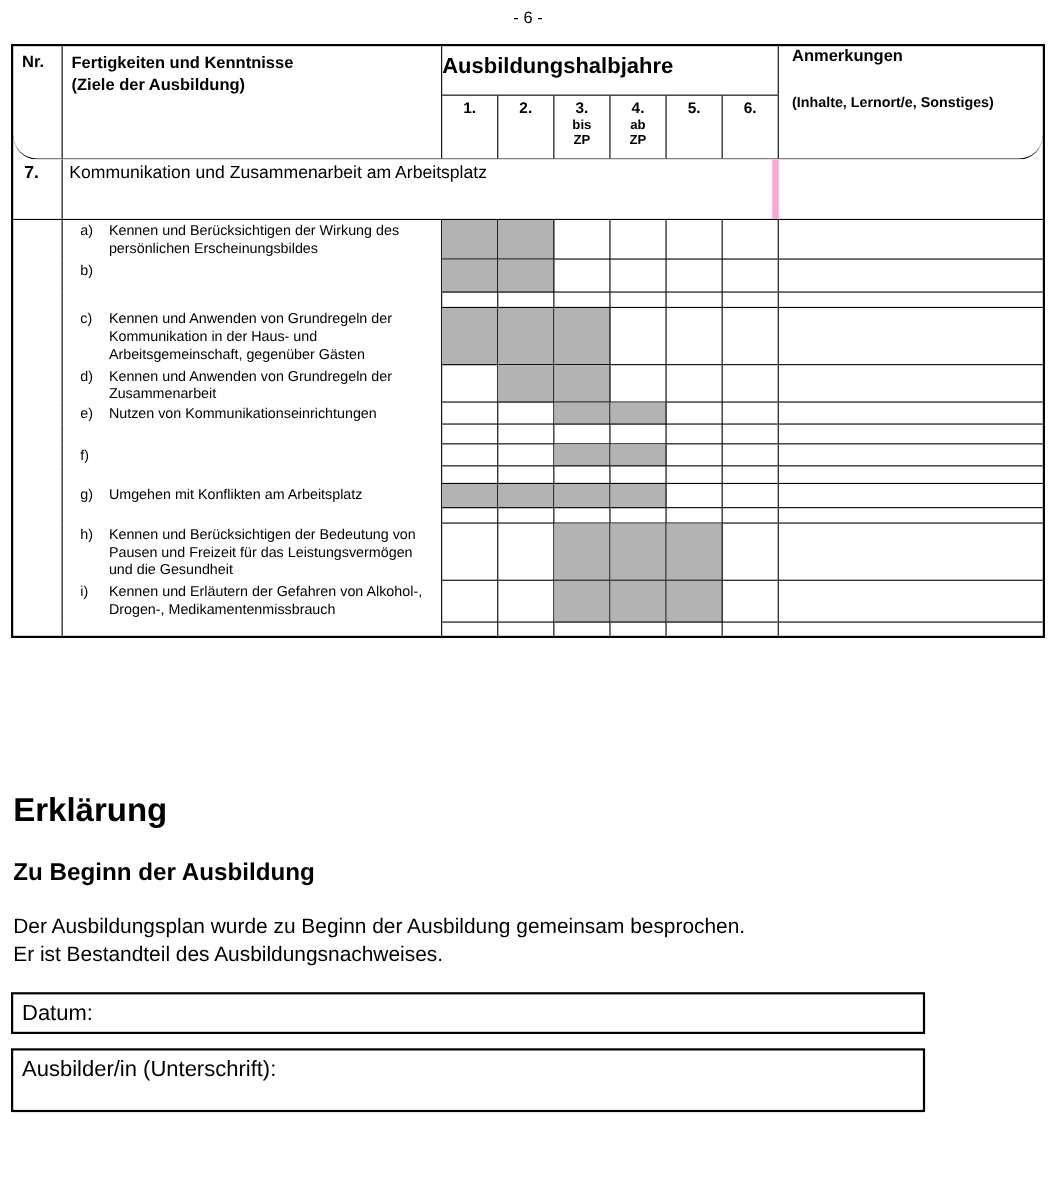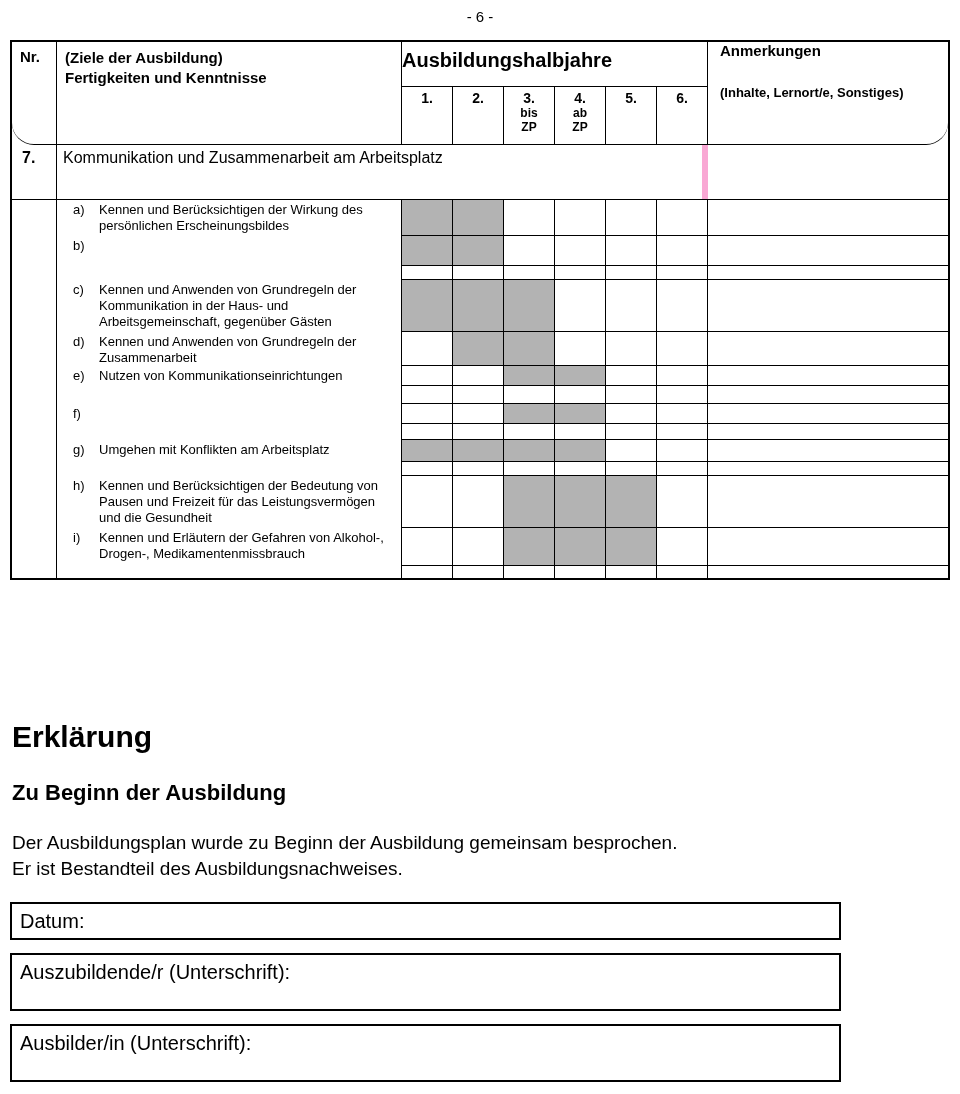--- a/index.html
+++ b/index.html
@@ -57,22 +57,22 @@
 
 <div class="page">
 
   <div class="page-number">- 6 -</div>
 
   <div class="main-table">
 
     <div class="thead">
       <div class="h-nr">Nr.</div>
       <div class="h-desc">
+        <div>Fertigkeiten und Kenntnisse</div>
         <div>(Ziele der Ausbildung)</div>
-        <div>Fertigkeiten und Kenntnisse</div>
       </div>
       <div class="h-halb">
         <div class="h-halb-title">Ausbildungshalbjahre</div>
         <div class="h-halb-cols">
           <div class="h-col">
             <span>1.</span>
             <span class="h-sub"></span>
             <span class="h-sub"></span>
           </div>
           <div class="h-col">
@@ -344,19 +344,16 @@
   <div class="decl-sub">Zu Beginn der Ausbildung</div>
   <div class="decl-par">
     <div>Der Ausbildungsplan wurde zu Beginn der Ausbildung gemeinsam besprochen.</div>
     <div>Er ist Bestandteil des Ausbildungsnachweises.</div>
   </div>
 
   <div class="field field-datum">
     <span>Datum:</span>
   </div>
   <div class="field field-sig">
-    <span>Auszubildende/r (Unterschrift):</span>
-  </div>
-  <div class="field field-sig">
     <span>Ausbilder/in (Unterschrift):</span>
   </div>
 
 </div>
 
 </body></html>

